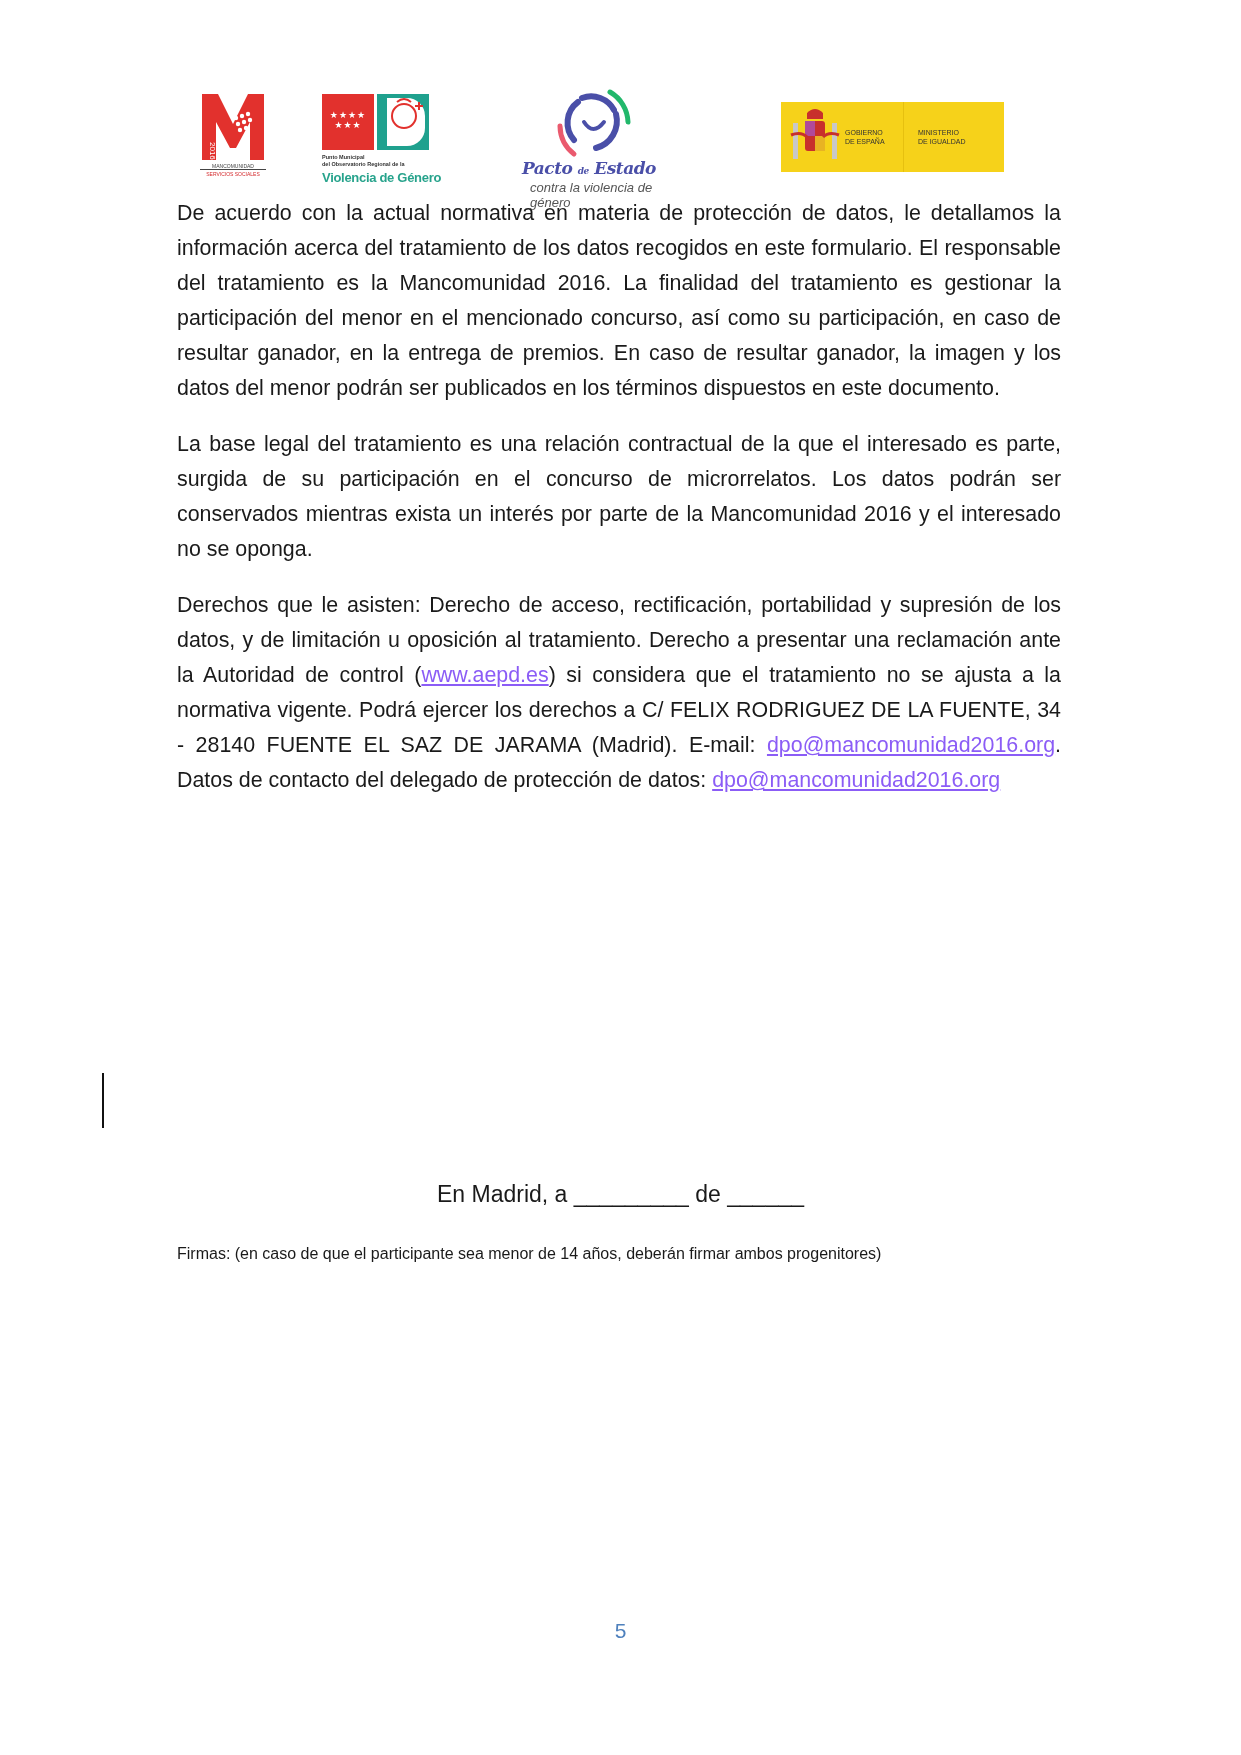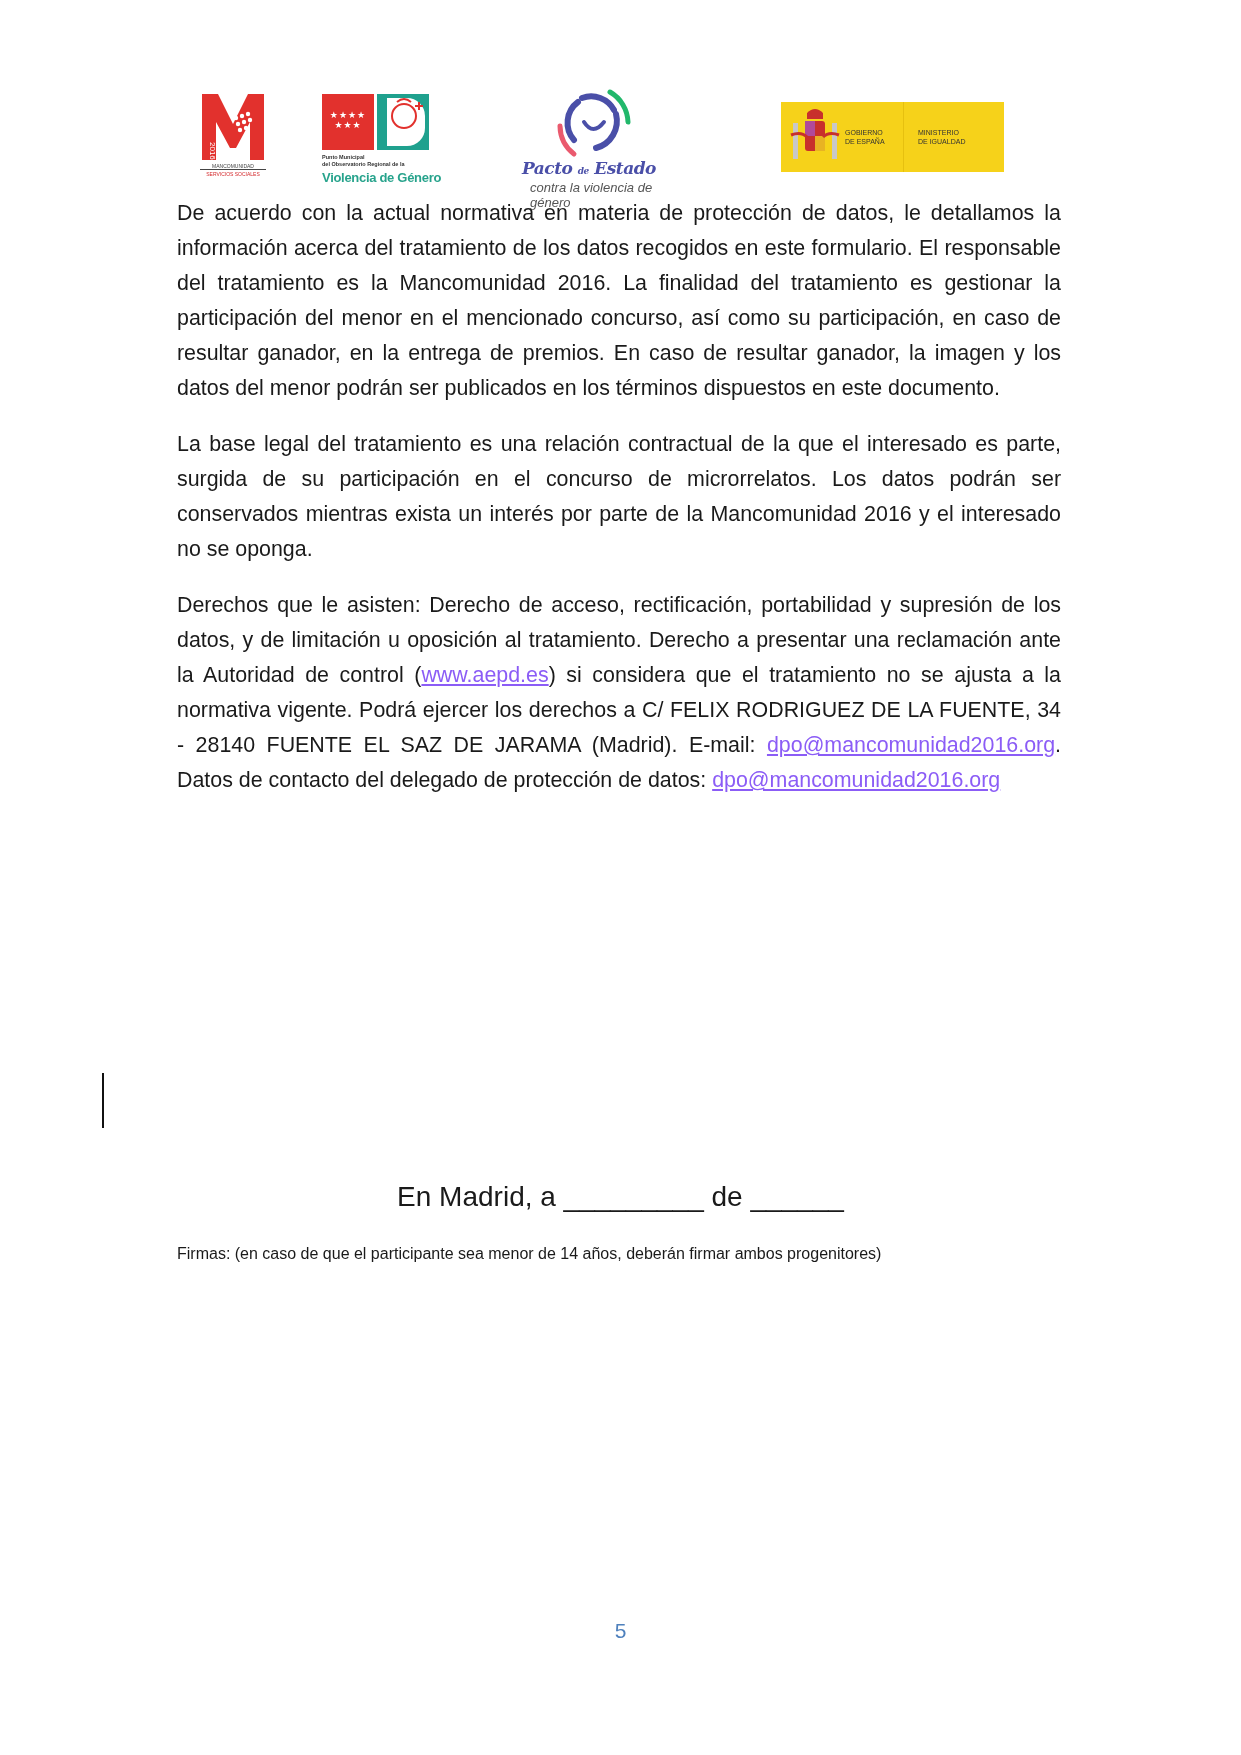--- a/index.html
+++ b/index.html
@@ -36,21 +36,21 @@
     .logo-gob .g1 { position:absolute; left:64px; top:26px; font-family:"Liberation Sans", sans-serif; font-size:7px; line-height:9px; color:#333; }
     .logo-gob .g2 { position:absolute; left:137px; top:26px; font-family:"Liberation Sans", sans-serif; font-size:7px; line-height:9px; color:#333; }
 
     
     .body-text { position: absolute; left: 177px; top: 196px; width: 884px; font-size: 21.4px; line-height: 35px; }
     .para { margin: 0 0 21px 0; text-align: justify; text-align-last: left; }
     .para a { color: #8b5cf6; text-decoration: underline; }
 
     .cursor { position:absolute; left:102px; top:1073px; width:2px; height:55px; background:#111; }
 
-    .date-line { position:absolute; left:0; top:1181px; width:1241px; text-align:center; font-size:28px; }
+    .date-line { position:absolute; left:0; top:1181px; width:1241px; text-align:center; font-size:23px; }
     .firmas { position:absolute; left:177px; top:1236px; width:884px; font-size:16px; line-height:35px; text-align: justify; text-align-last:left; }
 
     .page-number { position:absolute; left:0; top:1619px; width:1241px; text-align:center; font-size:21px; color:#4f81bd; }
   </style>
 </head>
 <body>
 
 <div class="page">
 
   <div class="logos">

